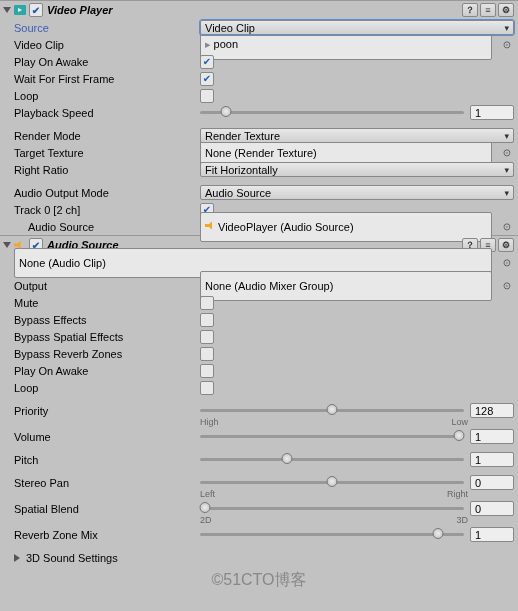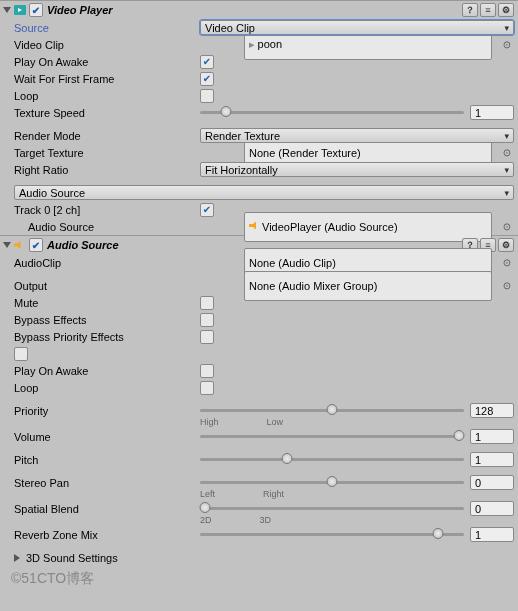--- a/index.html
+++ b/index.html
@@ -86,21 +86,20 @@
     flex: 1;
     height: 30px;
     background: #e8e8e8;
     border: 1px solid #888;
     border-radius: 2px;
     padding: 0 4px;
     font-size: 11px;
     display: flex;
     align-items: center;
     justify-content: space-between;
-    margin-left: 44px;
   }
   .obj-pick {
     width: 14px;
     text-align: center;
     color: #555;
     font-size: 10px;
     margin-left: 4px;
   }
   .check {
     width: 14px; height: 14px;
@@ -141,33 +140,33 @@
     background: #eee;
     border: 1px solid #888;
     border-radius: 2px;
     padding: 0 4px;
     font-size: 11px;
     display: flex;
     align-items: center;
   }
   .slider-labels {
     display: flex;
-    justify-content: flex-start;
+    justify-content: space-between;
     font-size: 9px;
     color: #666;
     padding: 0 50px 0 200px;
     margin-top: -2px;
     height: 11px;
     gap: 48px;
   }
   .spacer { height: 6px; }
   .watermark {
-    text-align: left;
-    padding: 4px 11px;
-    font-size: 14px;
+    text-align: center;
+    padding: 4px 23px;
+    font-size: 16px;
     color: #888;
   }
   .mini-audio-icon {
     width: 10px; height: 10px;
     background: #f5a623;
     clip-path: polygon(0 35%, 40% 35%, 70% 10%, 70% 90%, 40% 65%, 0 65%);
     display: inline-block;
     margin-right: 3px;
   }
 </style>
@@ -225,21 +224,21 @@
   </div>
 
   <div class="row">
     <span class="label">Loop</span>
     <div class="control">
         <span class="check"></span>
       </div>
   </div>
 
   <div class="row">
-    <span class="label">Texture Speed</span>
+    <span class="label">Playback Speed</span>
     <div class="slider-wrap">
       <div class="slider-track">
         <div class="slider-thumb" style="left:10%"></div>
       </div>
       <div class="numfield">1</div>
     </div>
   </div>
 
   <div class="spacer"></div>
 
@@ -269,20 +268,21 @@
       <div class="dropdown">
         <span>Fit Horizontally</span>
         <span class="dd-arrow">▾</span>
       </div>
     </div>
   </div>
 
   <div class="spacer"></div>
 
   <div class="row">
+    <span class="label">Audio Output Mode</span>
     <div class="control">
       <div class="dropdown">
         <span>Audio Source</span>
         <span class="dd-arrow">▾</span>
       </div>
     </div>
   </div>
 
   <div class="row">
     <span class="label">Track 0 [2 ch]</span>
@@ -309,21 +309,20 @@
       <span class="mini-audio-icon"></span>
     </div>
     <span class="check">✔</span>
     <span class="comp-title" style="margin-left:4px">Audio Source</span>
     <div class="header-btn">？</div>
     <div class="header-btn">≡</div>
     <div class="header-btn">⚙</div>
   </div>
 
   <div class="row">
-    <span class="label">AudioClip</span>
     <div class="control">
       <div class="objfield">
         <span>None (Audio Clip)</span>
       </div>
       <span class="obj-pick">⊙</span>
     </div>
   </div>
 
   <div class="spacer"></div>
 
@@ -343,26 +342,27 @@
         <span class="check"></span>
       </div>
   </div>
   <div class="row">
     <span class="label">Bypass Effects</span>
     <div class="control">
         <span class="check"></span>
       </div>
   </div>
   <div class="row">
-    <span class="label">Bypass Priority Effects</span>
-    <div class="control">
-        <span class="check"></span>
-      </div>
-  </div>
-  <div class="row">
+    <span class="label">Bypass Spatial Effects</span>
+    <div class="control">
+        <span class="check"></span>
+      </div>
+  </div>
+  <div class="row">
+    <span class="label">Bypass Reverb Zones</span>
     <div class="control">
         <span class="check"></span>
       </div>
   </div>
   <div class="row">
     <span class="label">Play On Awake</span>
     <div class="control">
         <span class="check"></span>
       </div>
   </div>

